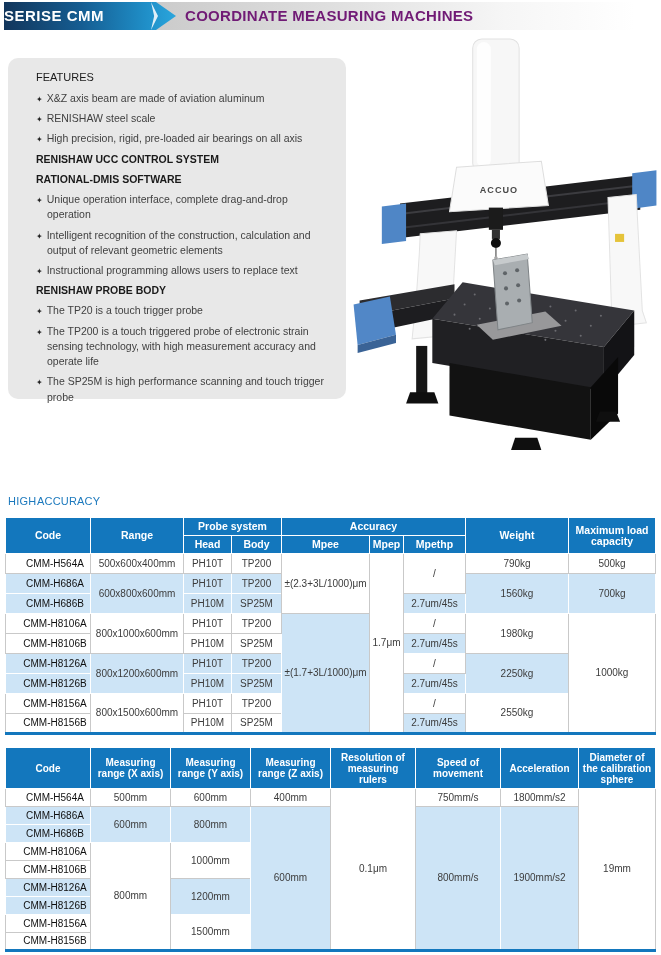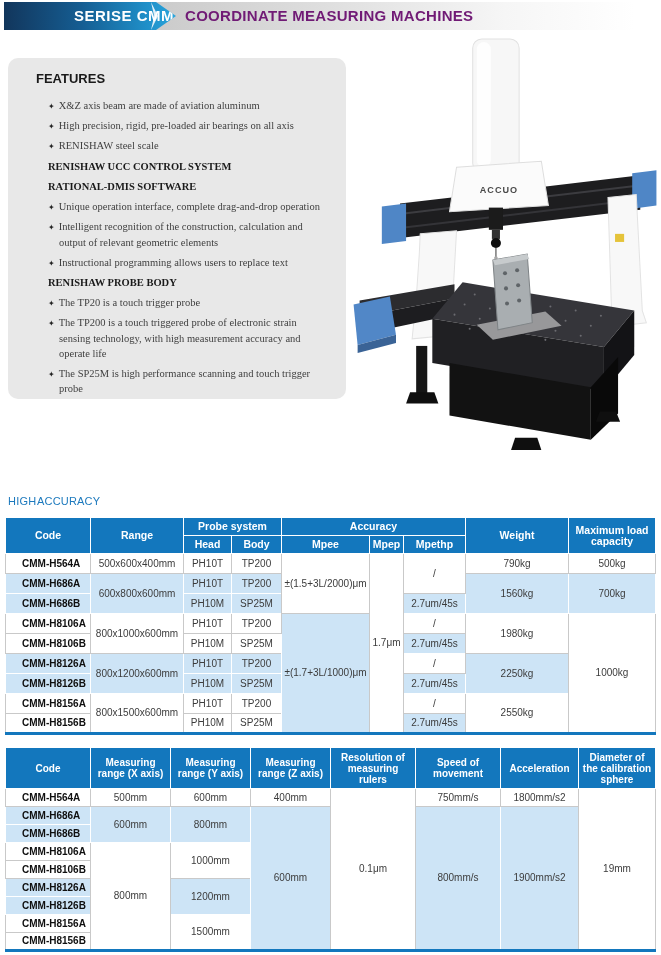--- a/index.html
+++ b/index.html
@@ -19,31 +19,31 @@
   .banner{
     position:absolute;left:4px;top:2px;width:172px;height:28px;
     background:linear-gradient(90deg,#12365c 0%,#155d92 45%,#1f8ec7 82%,#2aa6dd 100%);
     clip-path:polygon(0 0,calc(100% - 20px) 0,100% 50%,calc(100% - 20px) 100%,0 100%);
   }
   .banner .notch{
     position:absolute;right:18px;top:0;width:7px;height:100%;background:#ffffff;
     clip-path:polygon(0 0,100% 50%,0 100%,45% 50%);opacity:.85;
   }
   .banner-label{
-    position:absolute;left:0;top:5px;width:170px;text-align:right;
+    position:absolute;left:0;top:5px;width:170px;text-align:left;
     color:#ffffff;font-size:15px;font-weight:bold;letter-spacing:.5px;
   }
   
   .features{
     position:absolute;left:8px;top:58px;width:338px;height:341px;
     background:#e8e8e8;border-radius:10px;box-sizing:border-box;
     padding:13px 14px 0 28px;
   }
-  .features-title{font-size:13px;font-weight:bold;color:#1a1a1a;margin:0 0 8px 0;}
-  .features ul{list-style:none;margin:12px;padding:0;font-family:Liberation Serif, serif;}
+  .features-title{font-size:11px;font-weight:normal;color:#1a1a1a;margin:0 0 8px 0;}
+  .features ul{list-style:none;margin:0;padding:0;}
   .features li{font-size:10.5px;color:#3f3f3f;line-height:1.45;margin-bottom:5px;}
   .features li.bullet{padding-left:11px;text-indent:-11px;}
   .features li .blt{font-size:8px;color:#222222;margin-right:4px;}
   .features li.head{font-weight:bold;color:#1a1a1a;margin-top:1px;}
   
   .machine{position:absolute;left:352px;top:36px;width:306px;height:424px;}
   
   .sec-label{
     position:absolute;left:8px;top:495px;font-size:11px;font-weight:normal;
     color:#1c79bd;word-spacing:-2px;letter-spacing:.2px;
@@ -62,38 +62,38 @@
   #t2 th{font-size:10px;}
   #t1 thead tr{height:18px;}
   #t2 thead tr{height:41px;}
   #t1 tbody tr{height:20px;}
   #t2 tbody tr{height:18px;}
   table.spec td{
     border:1px solid #c9c9c9;background:#ffffff;color:#3c3c3c;
     font-size:10px;text-align:center;padding:0 2px;line-height:12px;
   }
   table.spec td.b{background:#cde4f6;border-color:#ffffff;}
-  table.spec td.code{font-weight:bold;color:#0f0f0f;text-align:left;padding-left:16px;margin-top:43px;}
+  table.spec td.code{font-weight:normal;color:#0f0f0f;text-align:center;padding-left:16px;margin-top:43px;}
 </style>
 </head>
 <body>
 
 <div class="gray-strip"></div>
 <div class="page-title">COORDINATE MEASURING MACHINES</div>
 <div class="banner">
   <span class="notch"></span>
   <span class="banner-label">SERISE CMM</span>
 </div>
 
 <div class="features">
   <div class="features-title">FEATURES</div>
   <ul>
     <li class="bullet"><span class="blt">✦</span><span>X&amp;Z axis beam are made of aviation aluminum</span></li>
+    <li class="bullet"><span class="blt">✦</span><span>RENISHAW steel scale</span></li>
     <li class="bullet"><span class="blt">✦</span><span>High precision, rigid, pre-loaded air bearings on all axis</span></li>
-    <li class="bullet"><span class="blt">✦</span><span>RENISHAW steel scale</span></li>
     <li class="head">RENISHAW UCC CONTROL SYSTEM</li>
     <li class="head">RATIONAL-DMIS SOFTWARE</li>
     <li class="bullet"><span class="blt">✦</span><span>Unique operation interface, complete drag-and-drop operation</span></li>
     <li class="bullet"><span class="blt">✦</span><span>Intelligent recognition of the construction, calculation and output of relevant geometric elements</span></li>
     <li class="bullet"><span class="blt">✦</span><span>Instructional programming allows users to replace text</span></li>
     <li class="head">RENISHAW PROBE BODY</li>
     <li class="bullet"><span class="blt">✦</span><span>The TP20 is a touch trigger probe</span></li>
     <li class="bullet"><span class="blt">✦</span><span>The TP200 is a touch triggered probe of electronic strain sensing technology, with high measurement accuracy and operate life</span></li>
     <li class="bullet"><span class="blt">✦</span><span>The SP25M is high performance scanning and touch trigger probe</span></li>
   </ul>
@@ -223,21 +223,21 @@
       <th>Mpep</th>
       <th>Mpethp</th>
     </tr>
   </thead>
   <tbody>
     <tr>
       <td class="code">CMM-H564A</td>
       <td>500x600x400mm</td>
       <td>PH10T</td>
       <td>TP200</td>
-      <td rowspan="3">±(1.5+3L/2000)μm</td>
+      <td rowspan="3">±(2.3+3L/1000)μm</td>
       <td rowspan="9">1.7μm</td>
       <td rowspan="2">/</td>
       <td>790kg</td>
       <td>500kg</td>
     </tr>
     <tr>
       <td class="code b">CMM-H686A</td>
       <td rowspan="2" class="b">600x800x600mm</td>
       <td class="b">PH10T</td>
       <td class="b">TP200</td>

